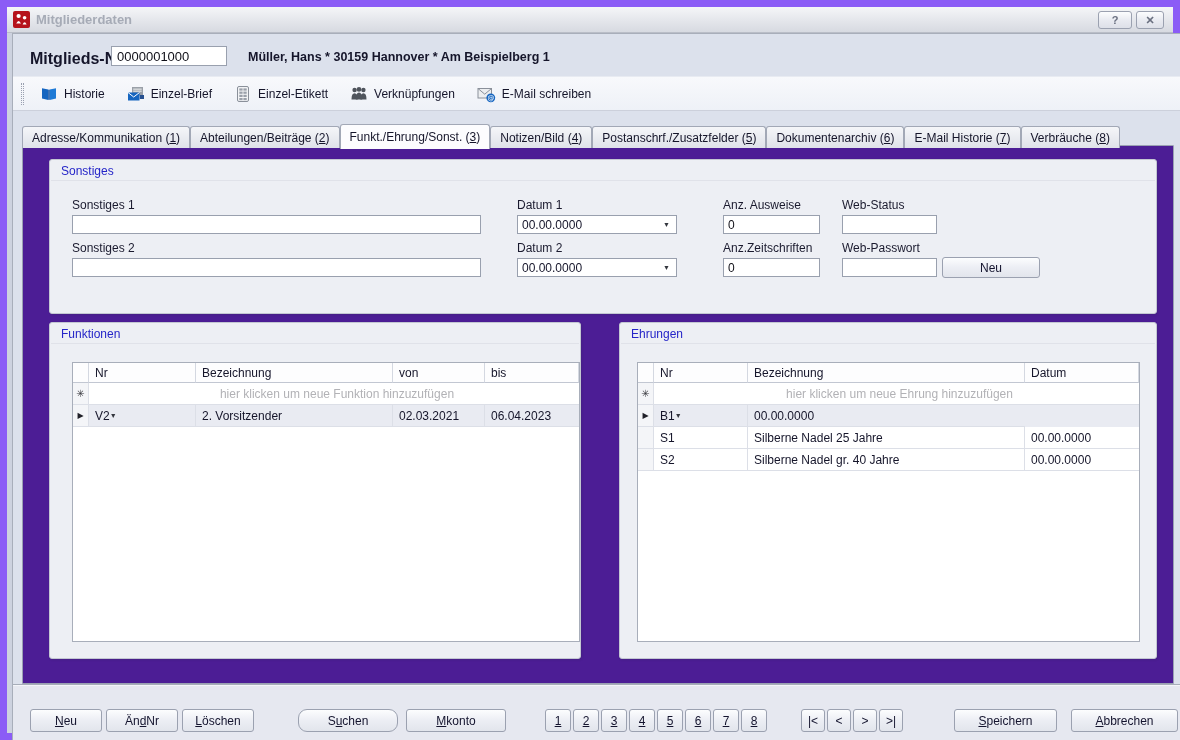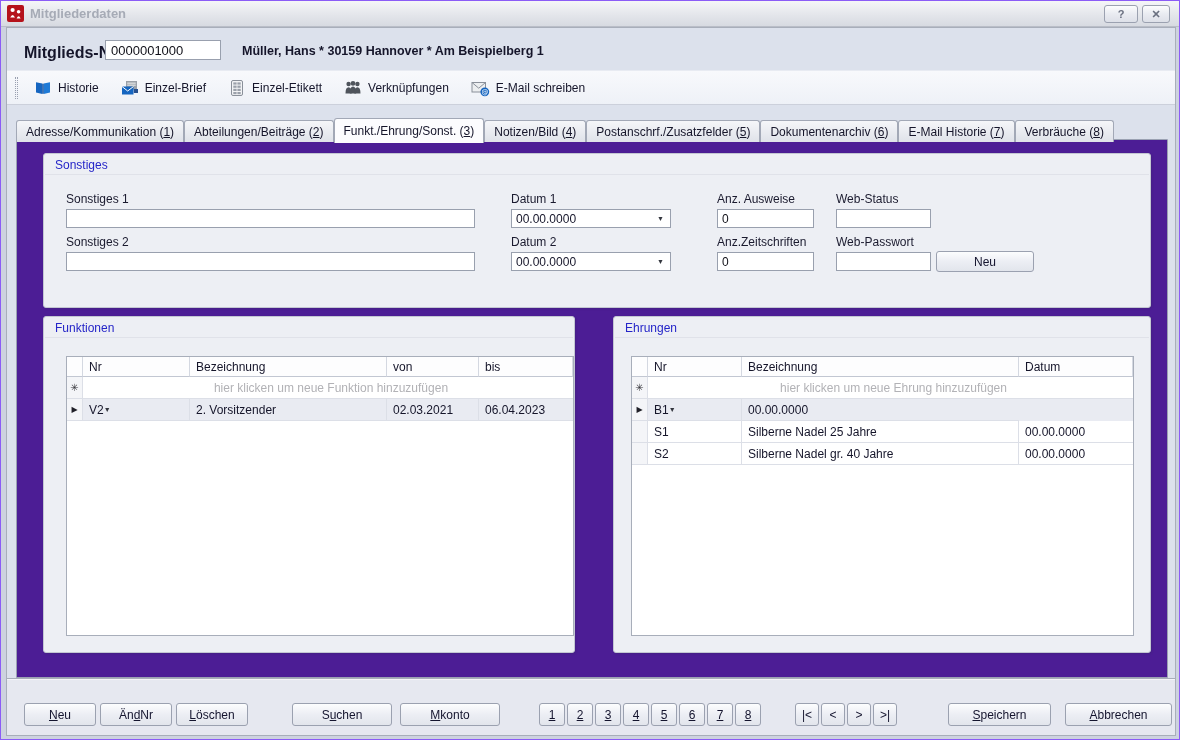--- a/index.html
+++ b/index.html
@@ -1,19 +1,19 @@
 <!DOCTYPE html>
 <html><head>
 <meta charset="utf-8">
 <style>
   * { margin:0; padding:0; box-sizing:border-box; }
   html,body { width:1180px; height:740px; }
   body { font-family:"Liberation Sans", sans-serif; font-size:12px; color:#15152a;
          background:#cdd2df; position:relative; overflow:hidden; }
-  .window { position:absolute; inset:0; border:1px solid #8b5cf6; background:#cdd2df; }
+  .window { position:absolute; inset:0; border:7px solid #8b5cf6; background:#cdd2df; }
 
   
   .titlebar { position:absolute; left:0; top:0; width:100%; height:26px;
     background:linear-gradient(#f5f6f8, #e4e6eb 55%, #d7dae1);
     border-bottom:1px solid #b9bdc7; }
   .app-icon { position:absolute; left:6px; top:4px; width:17px; height:17px; display:block; }
   .wtitle { position:absolute; left:29px; top:5px; font-weight:bold; color:#a6abb6; font-size:13px; }
   .tbtn { position:absolute; top:4px; height:18px; border:1px solid #9ba1b0; border-radius:3px;
     background:linear-gradient(#fcfdfe, #e9ebf1 50%, #dde0e8); color:#6a7080; font-weight:bold;
     font-size:11px; font-family:"Liberation Sans",sans-serif; text-align:center; line-height:15px; cursor:default; }
@@ -341,21 +341,21 @@
             <div class="cell">00.00.0000</div>
           </div>
         </div>
       </div>
     </div>
 
     <div class="footer">
       <button class="fbtn" style="left:17px; width:72px;"><span></span><span class="ac">N</span><span>eu</span></button>
       <button class="fbtn" style="left:93px; width:72px;"><span>Än</span><span class="ac">d</span><span>Nr</span></button>
       <button class="fbtn" style="left:169px; width:72px;"><span></span><span class="ac">L</span><span>öschen</span></button>
-      <button class="fbtn" style="left:285px; width:100px;"><span>S</span><span class="ac">u</span><span>chen</span></button>
+      <button class="fbtn" style="left:285px; width:100px;border-radius:9px;"><span>S</span><span class="ac">u</span><span>chen</span></button>
       <button class="fbtn" style="left:393px; width:100px;"><span class="ac">M</span><span>konto</span></button>
 
       <button class="fbtn ac" style="left:532px; width:26px;">1</button>
       <button class="fbtn ac" style="left:560px; width:26px;">2</button>
       <button class="fbtn ac" style="left:588px; width:26px;">3</button>
       <button class="fbtn ac" style="left:616px; width:26px;">4</button>
       <button class="fbtn ac" style="left:644px; width:26px;">5</button>
       <button class="fbtn ac" style="left:672px; width:26px;">6</button>
       <button class="fbtn ac" style="left:700px; width:26px;">7</button>
       <button class="fbtn ac" style="left:728px; width:26px;">8</button>

